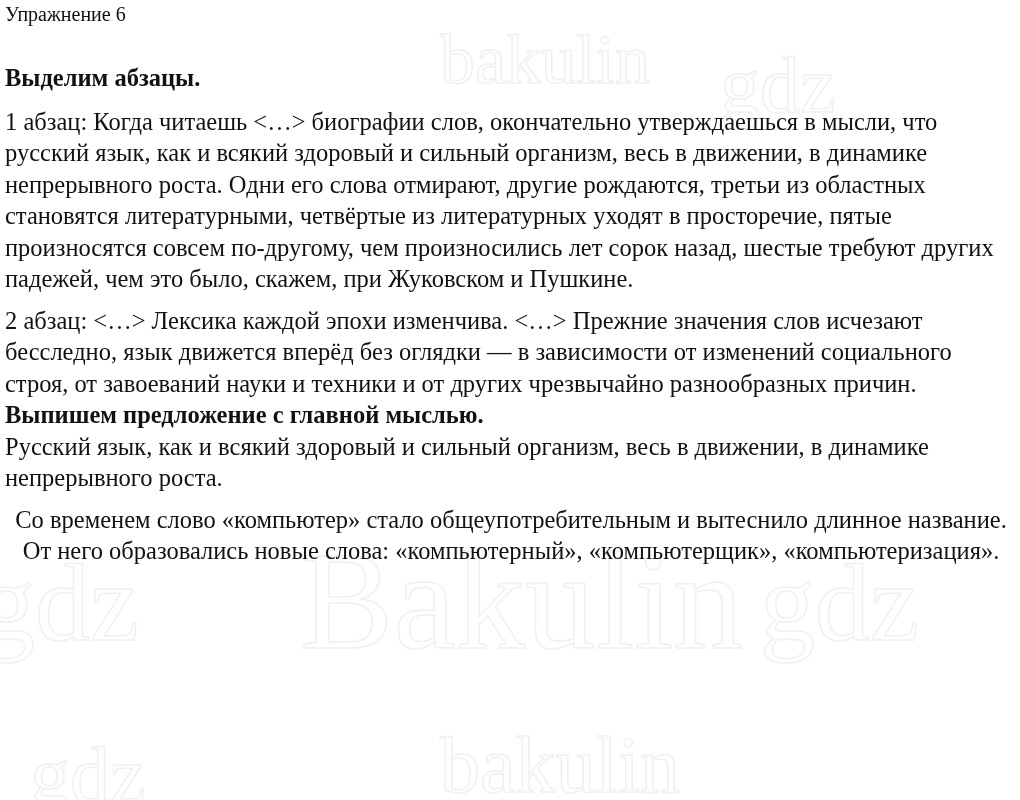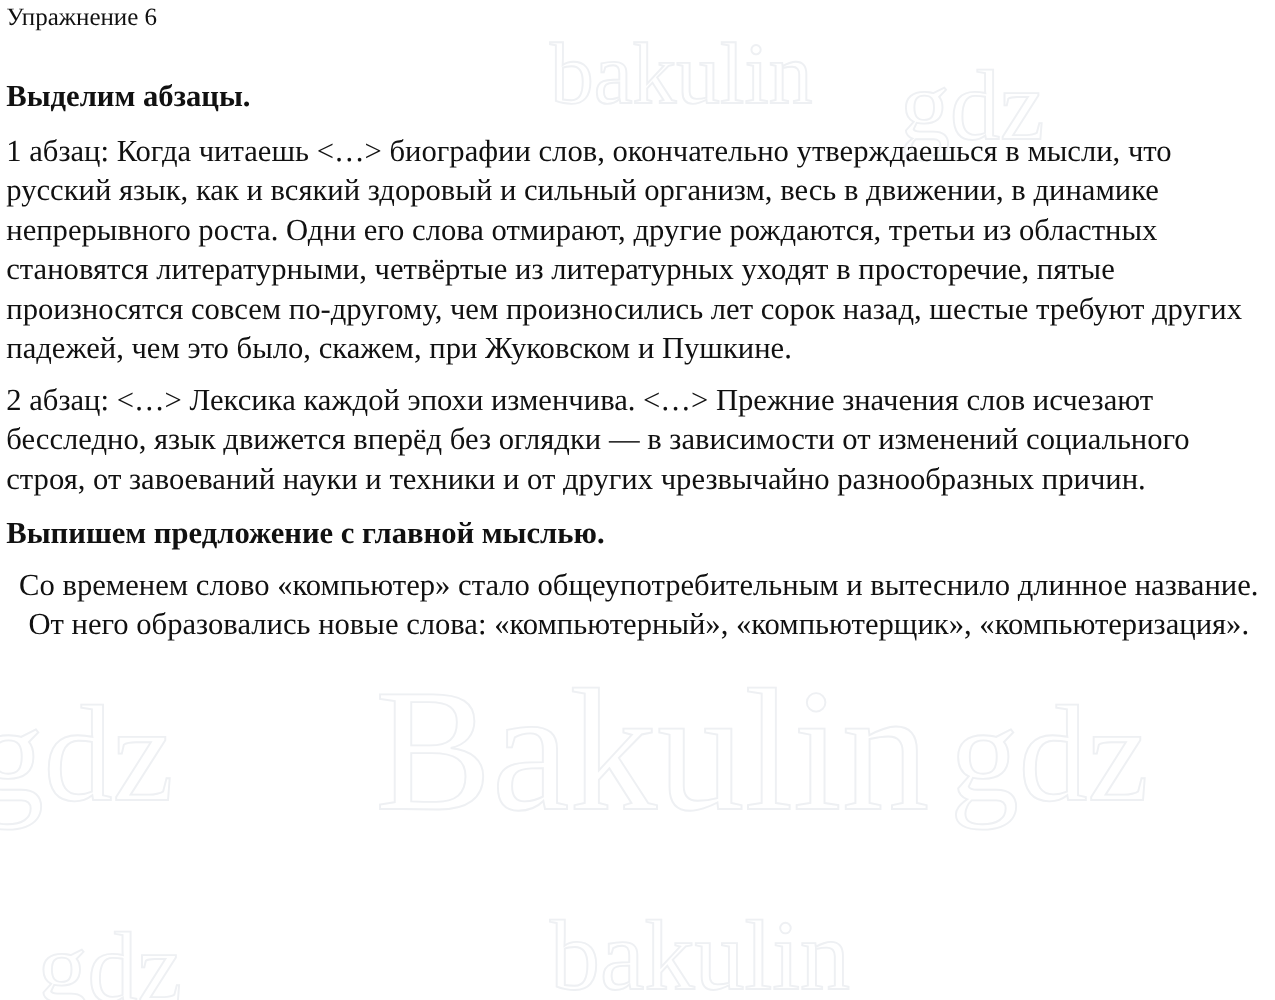--- a/index.html
+++ b/index.html
@@ -46,21 +46,21 @@
     .heading {
       font-weight: bold;
       margin: 0;
     }
     p {
       margin: 0;
     }
     .h1 { margin-top: 34px; }
     .p1 { margin-top: 12px; }
     .p2 { margin-top: 10px; }
-    .h2 { margin-top: 12px; }
+    .h2 { margin-top: 0; }
     .p3 { margin-top: 0; }
     .h3 { margin-top: 12px; }
     .p4 { margin-top: 14px; }
     .p5 { margin-top: 10px; text-align: center; }
     .p6 { margin-top: 10px; }
   </style>
 </head>
 <body>
 
 <div class="watermark">
@@ -74,15 +74,16 @@
 </div>
 
 <div class="content">
   <div class="title">Упражнение 6</div>
 
   <div class="heading h1">Выделим абзацы.</div>
   <p class="p1">1 абзац: Когда читаешь &lt;…&gt; биографии слов, окончательно утверждаешься в мысли, что русский язык, как и всякий здоровый и сильный организм, весь в движении, в динамике непрерывного роста. Одни его слова отмирают, другие рождаются, третьи из областных становятся литературными, четвёртые из литературных уходят в просторечие, пятые произносятся совсем по-другому, чем произносились лет сорок назад, шестые требуют других падежей, чем это было, скажем, при Жуковском и Пушкине.</p>
   <p class="p2">2 абзац: &lt;…&gt; Лексика каждой эпохи изменчива. &lt;…&gt; Прежние значения слов исчезают бесследно, язык движется вперёд без оглядки — в зависимости от изменений социального строя, от завоеваний науки и техники и от других чрезвычайно разнообразных причин.</p>
 
   <div class="heading h2">Выпишем предложение с главной мыслью.</div>
+  <p class="p3">Русский язык, как и всякий здоровый и сильный организм, весь в движении, в динамике непрерывного роста.</p>
 
   <p class="p5">Со временем слово «компьютер» стало общеупотребительным и вытеснило длинное название. От него образовались новые слова: «компьютерный», «компьютерщик», «компьютеризация».</p>
 </div>
 
 </body></html>

